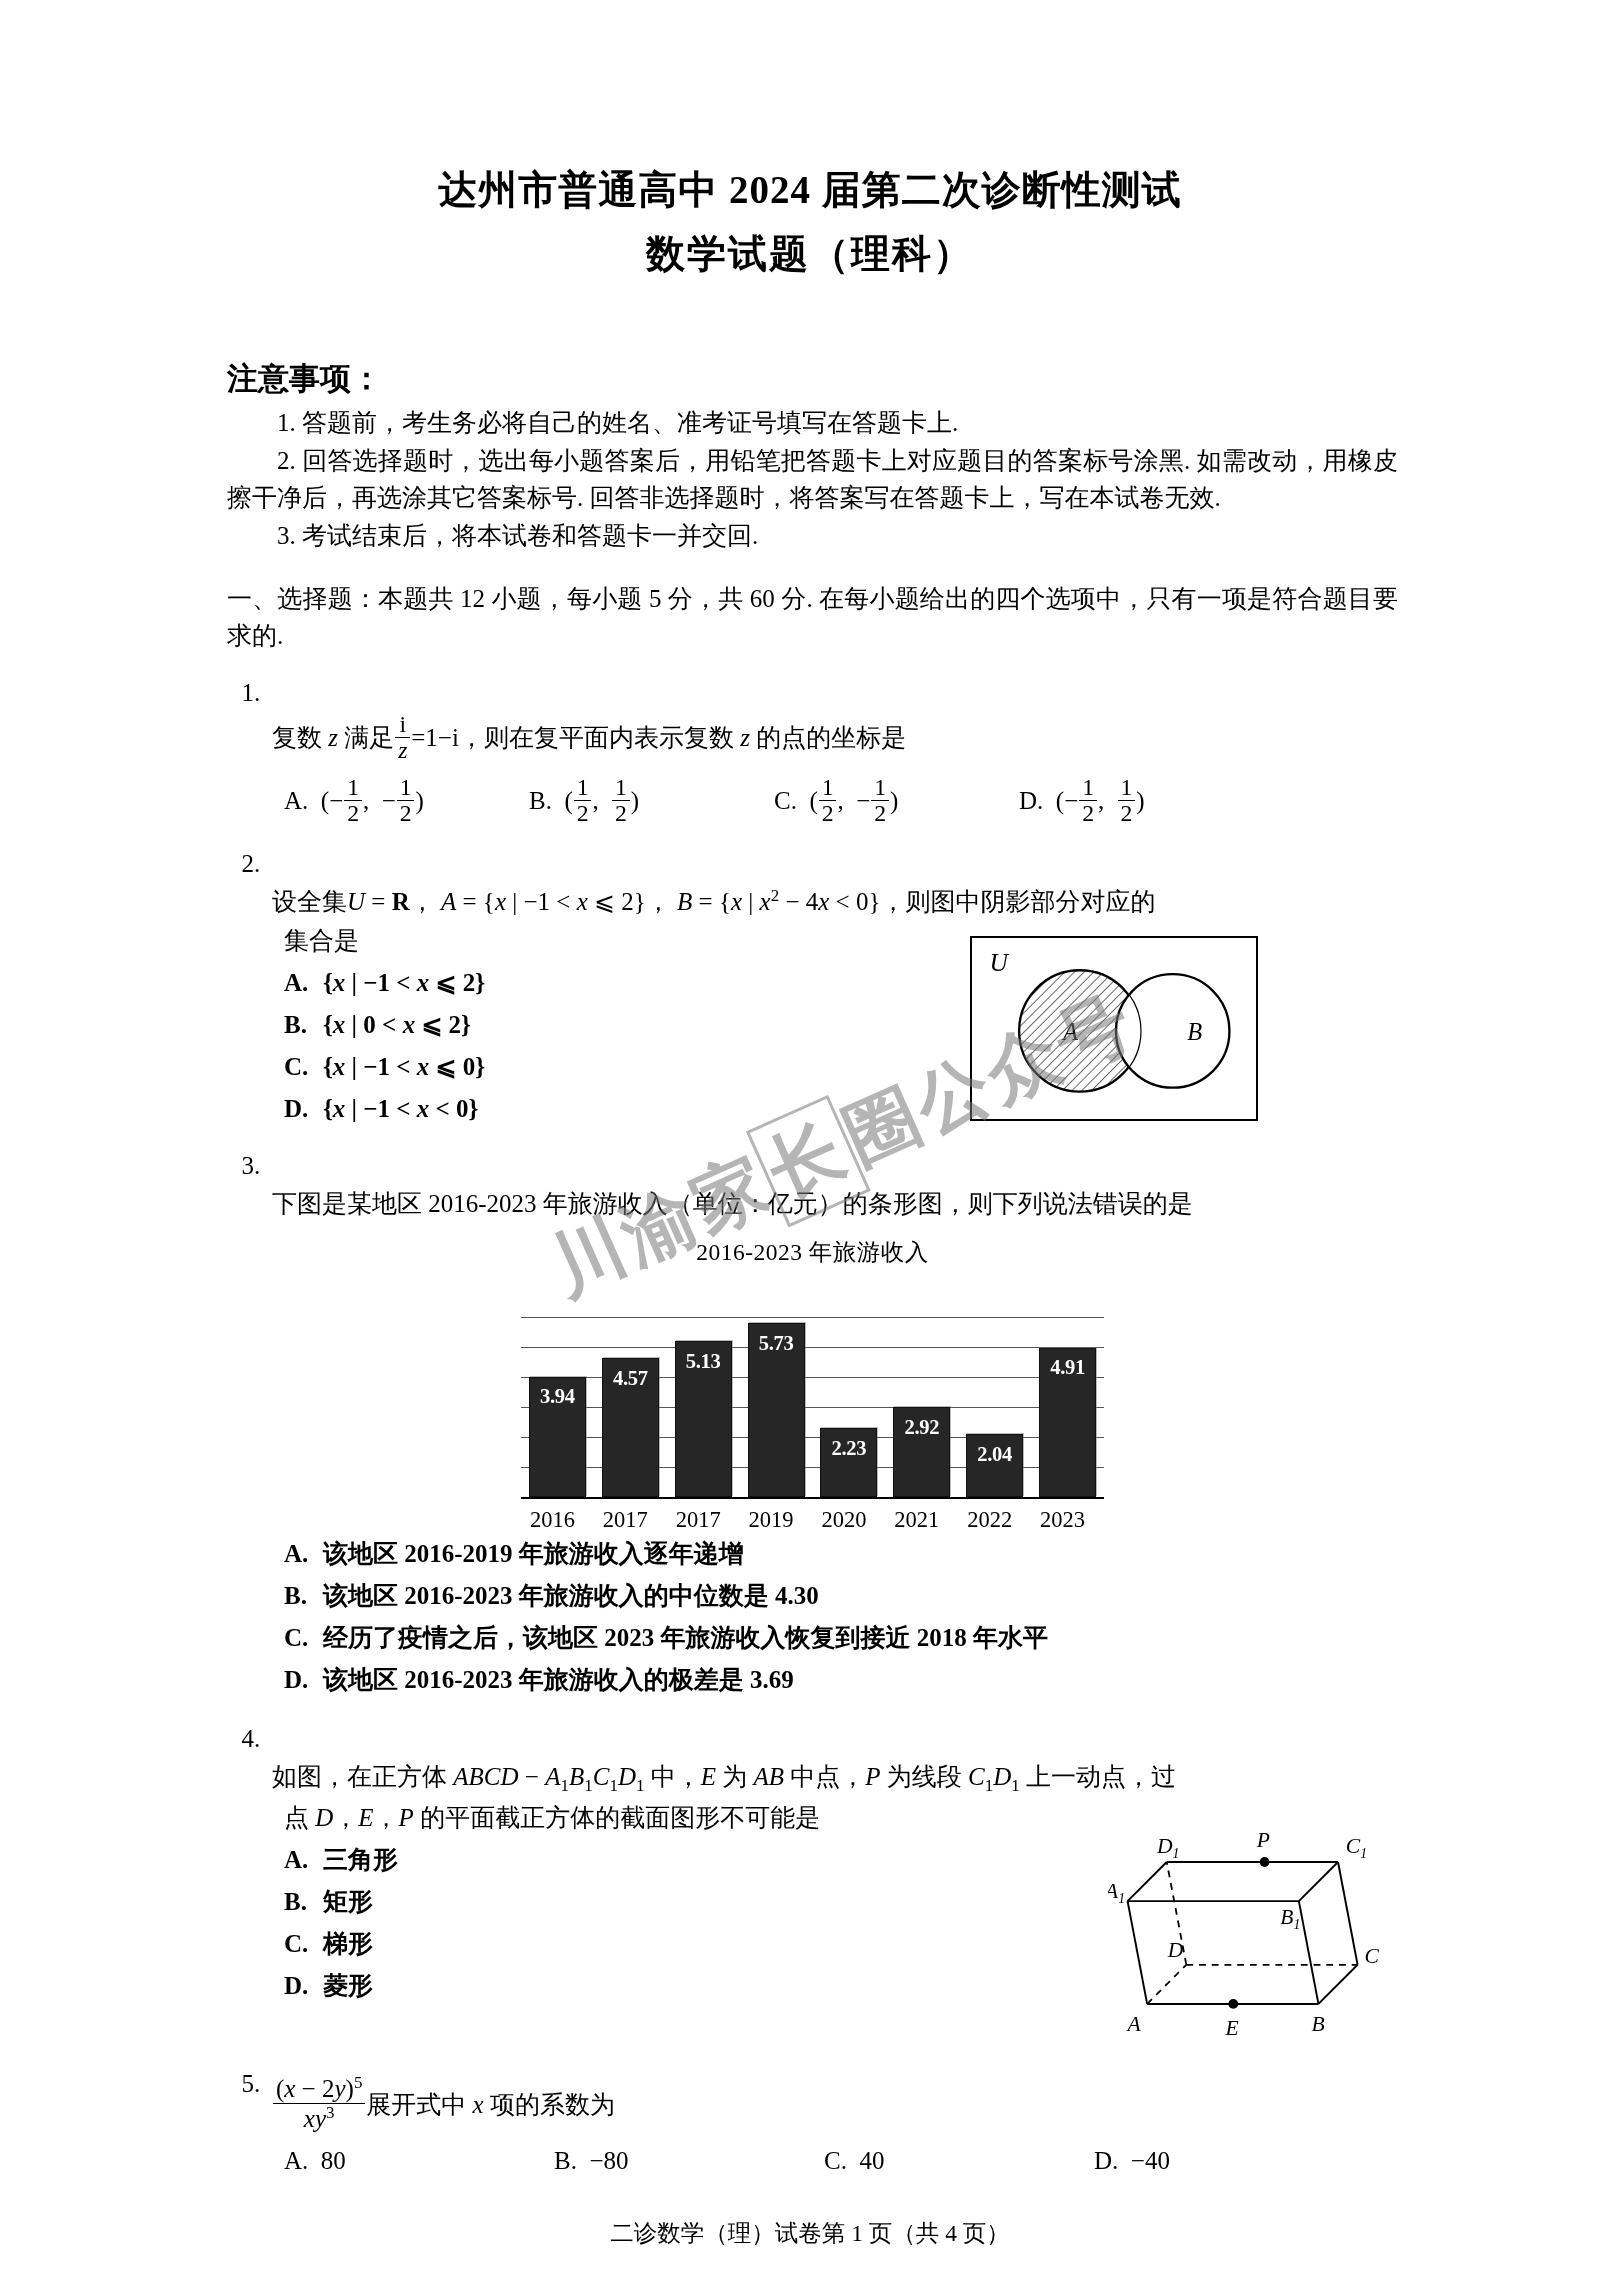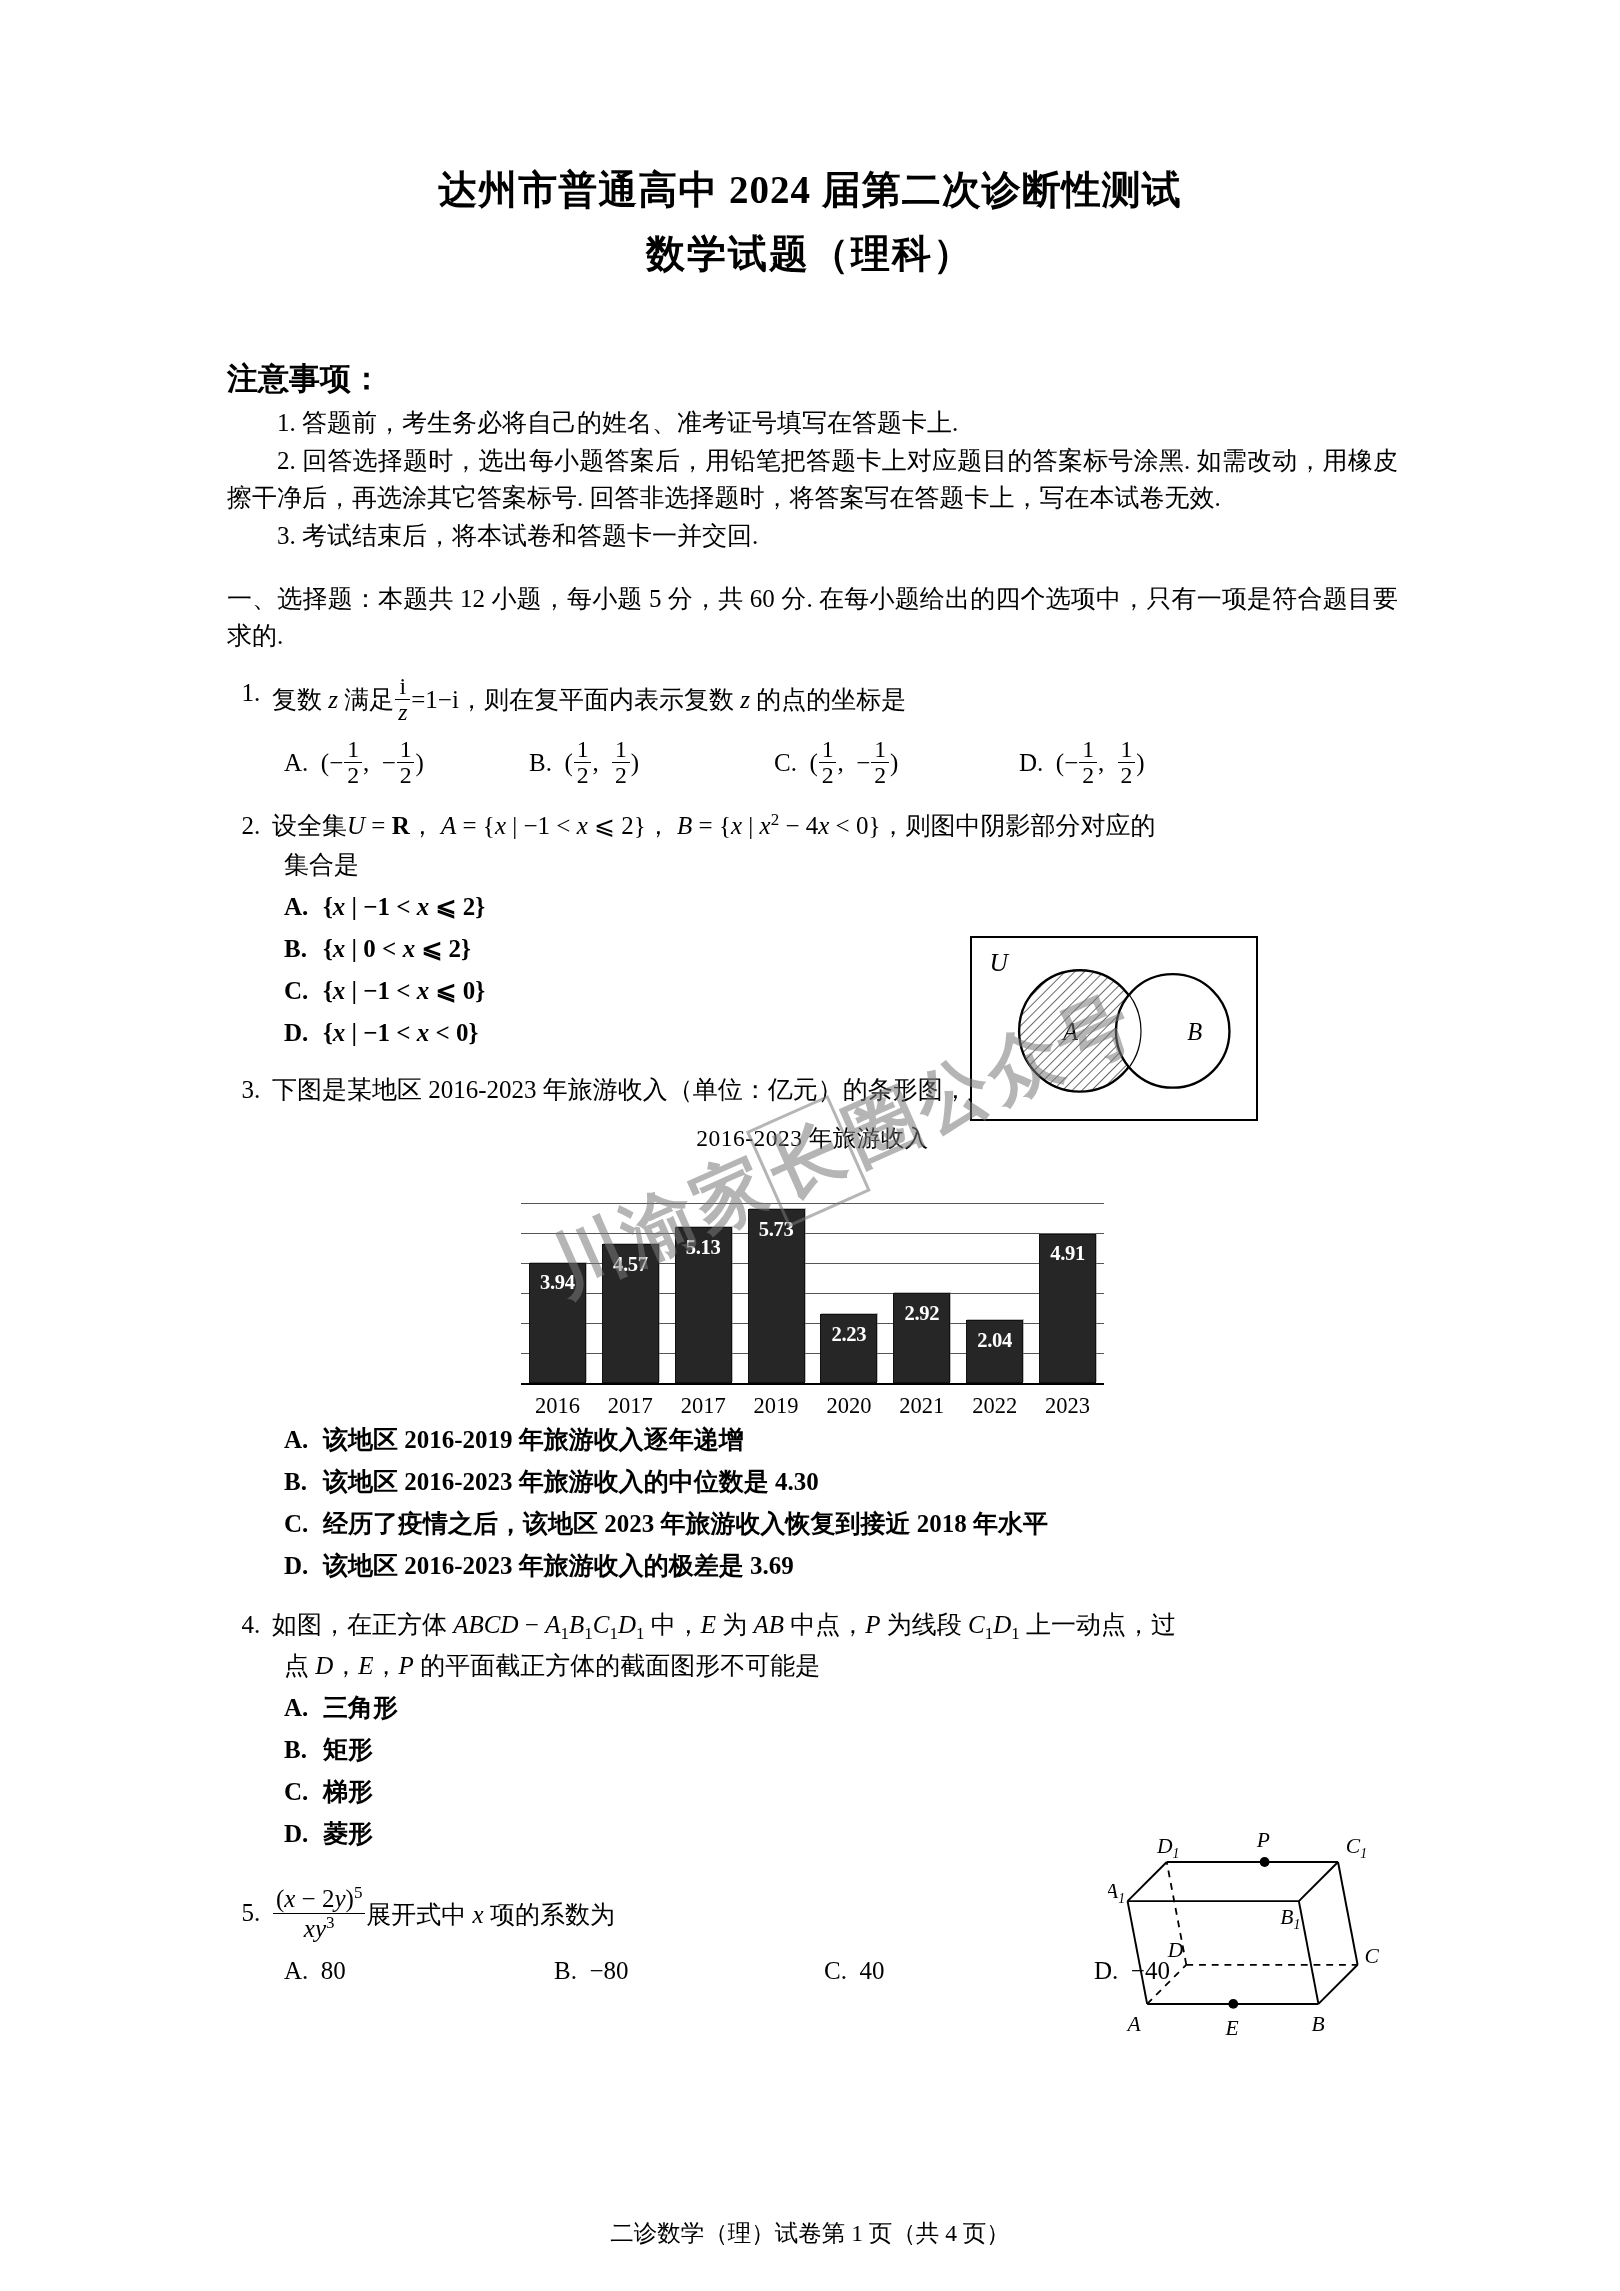--- a/index.html
+++ b/index.html
@@ -85,20 +85,21 @@
   .q-num {
     width: 45px;
     flex: 0 0 45px;
     text-align: right;
     padding-right: 11.8px;
     box-sizing: border-box;
   }
   .q-text {
     flex: 1;
     text-align: justify;
+    margin-top: 38px;
   }
   .q-indent {
     padding-left: 57px;
   }
   em.v { font-style: italic; font-family: "Liberation Serif", serif; }
   .upr { font-style: normal; font-weight: bold; }
 
   
   .frac {
     display: inline-block;
@@ -208,21 +209,21 @@
     letter-spacing: -0.3px;
   }
   .xlabels {
     width: 583px;
     margin: 3.9px auto 0 auto;
     display: flex;
     justify-content: space-around;
   }
   .xlabels span {
     width: 55px;
-    text-align: center;
+    text-align: left;
     font-size: 22.5px;
   }
 
   
   .cube-wrap {
     position: absolute;
     left: 1108px;
     top: 1808px;
     width: 323px;
     height: 245px;

